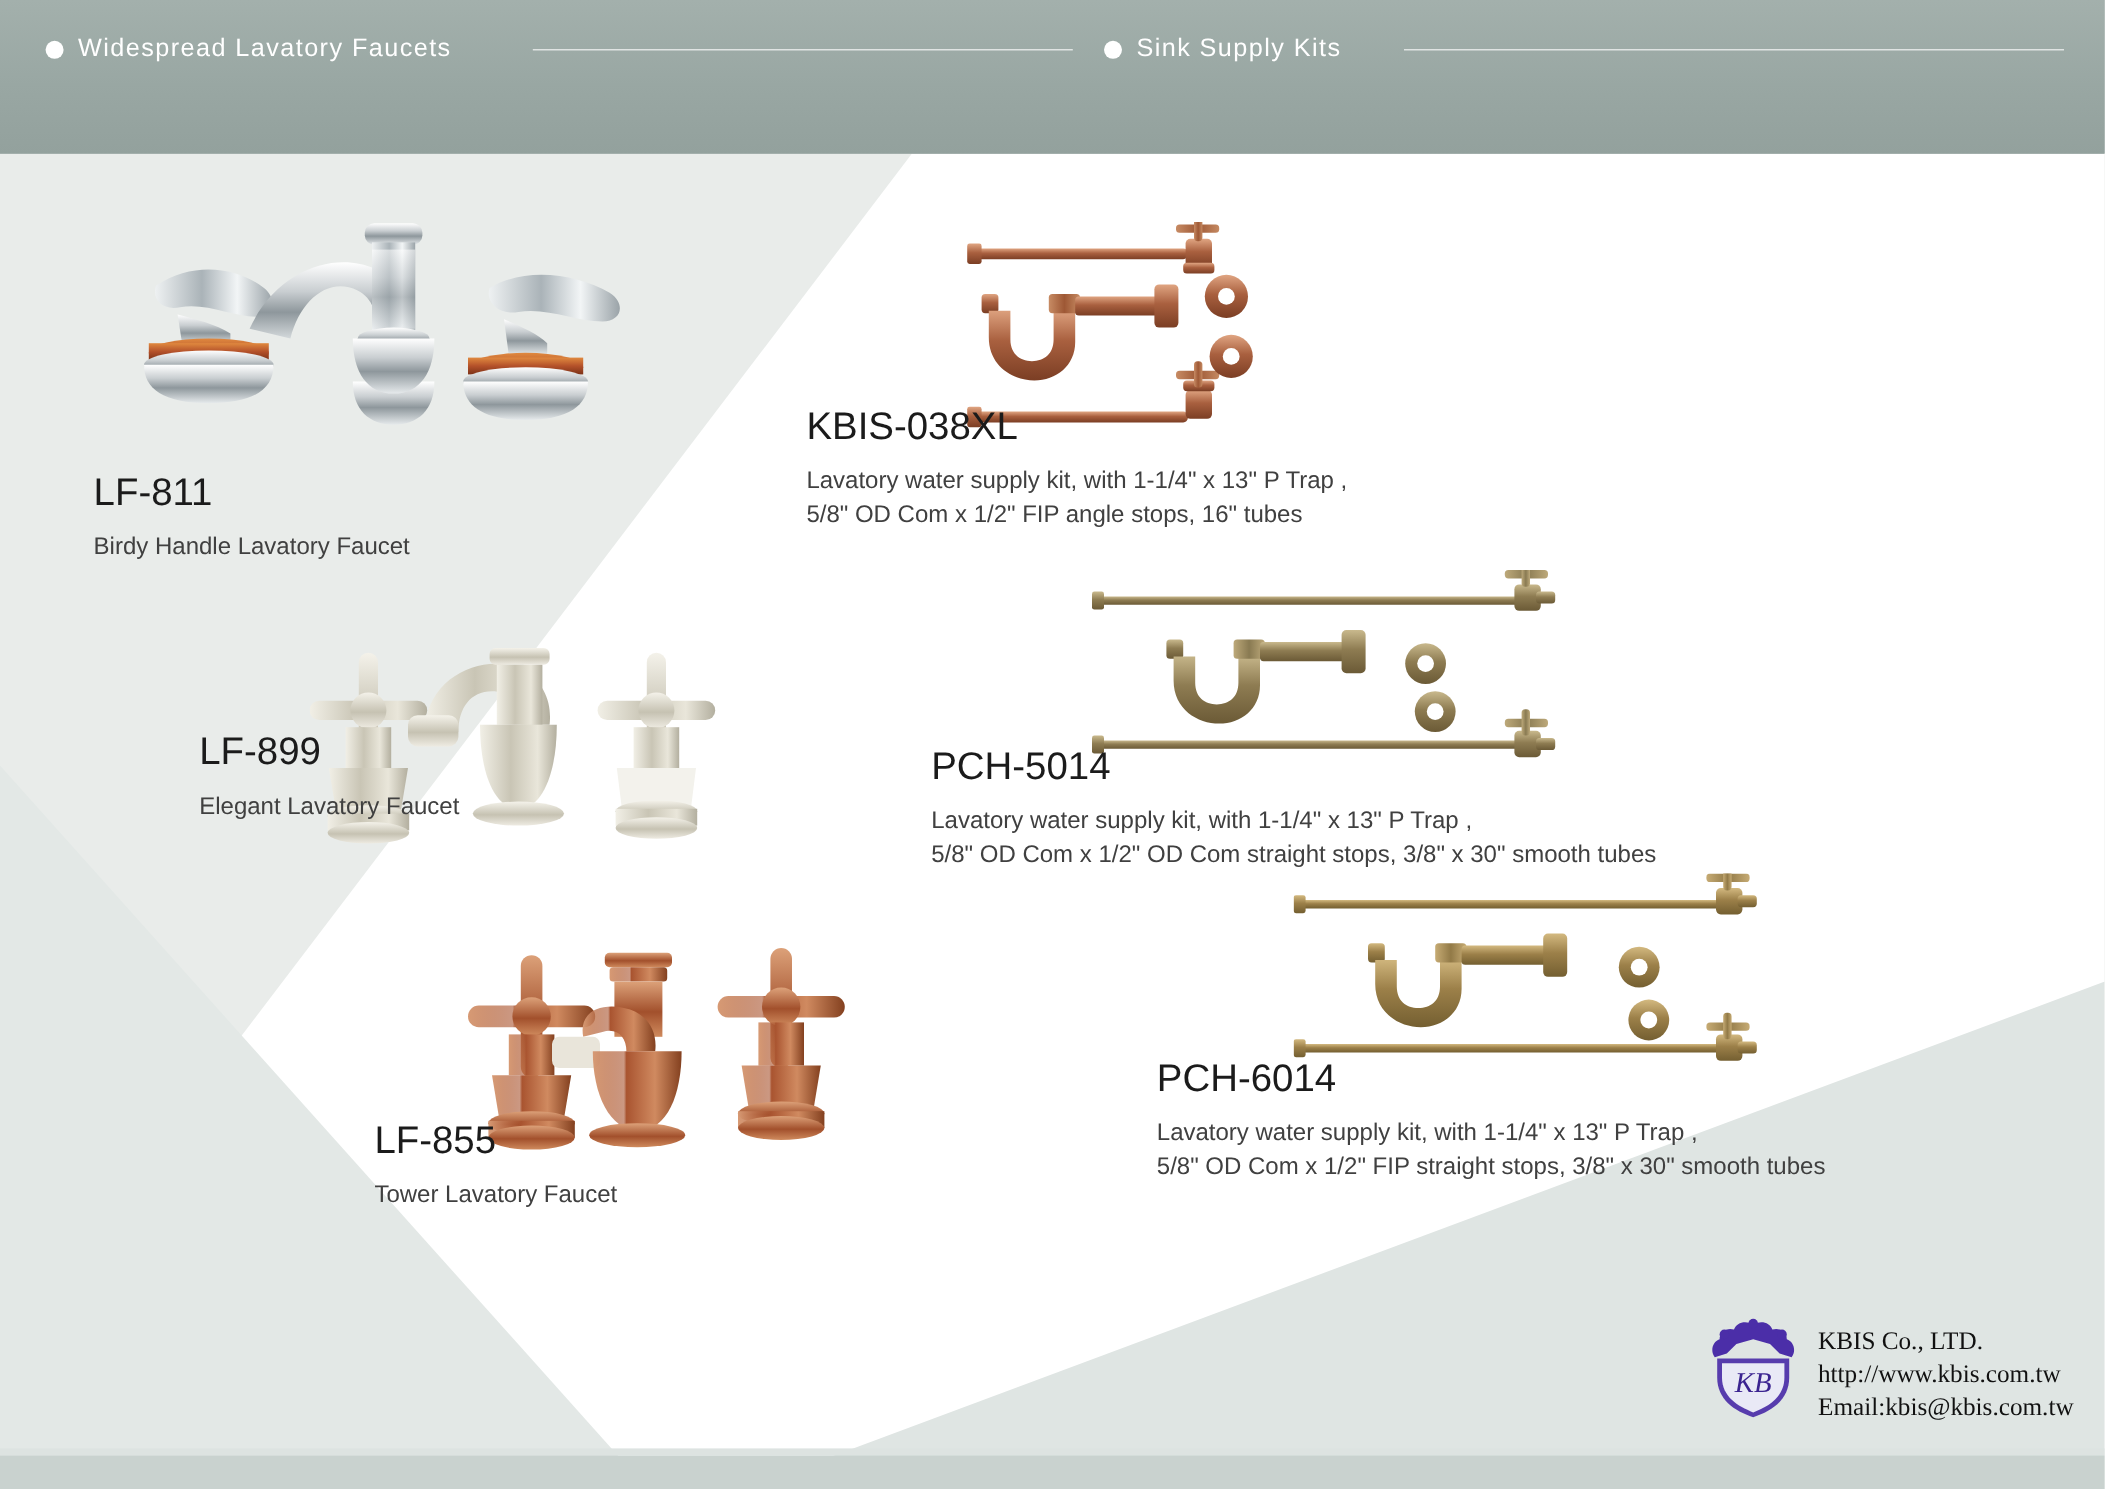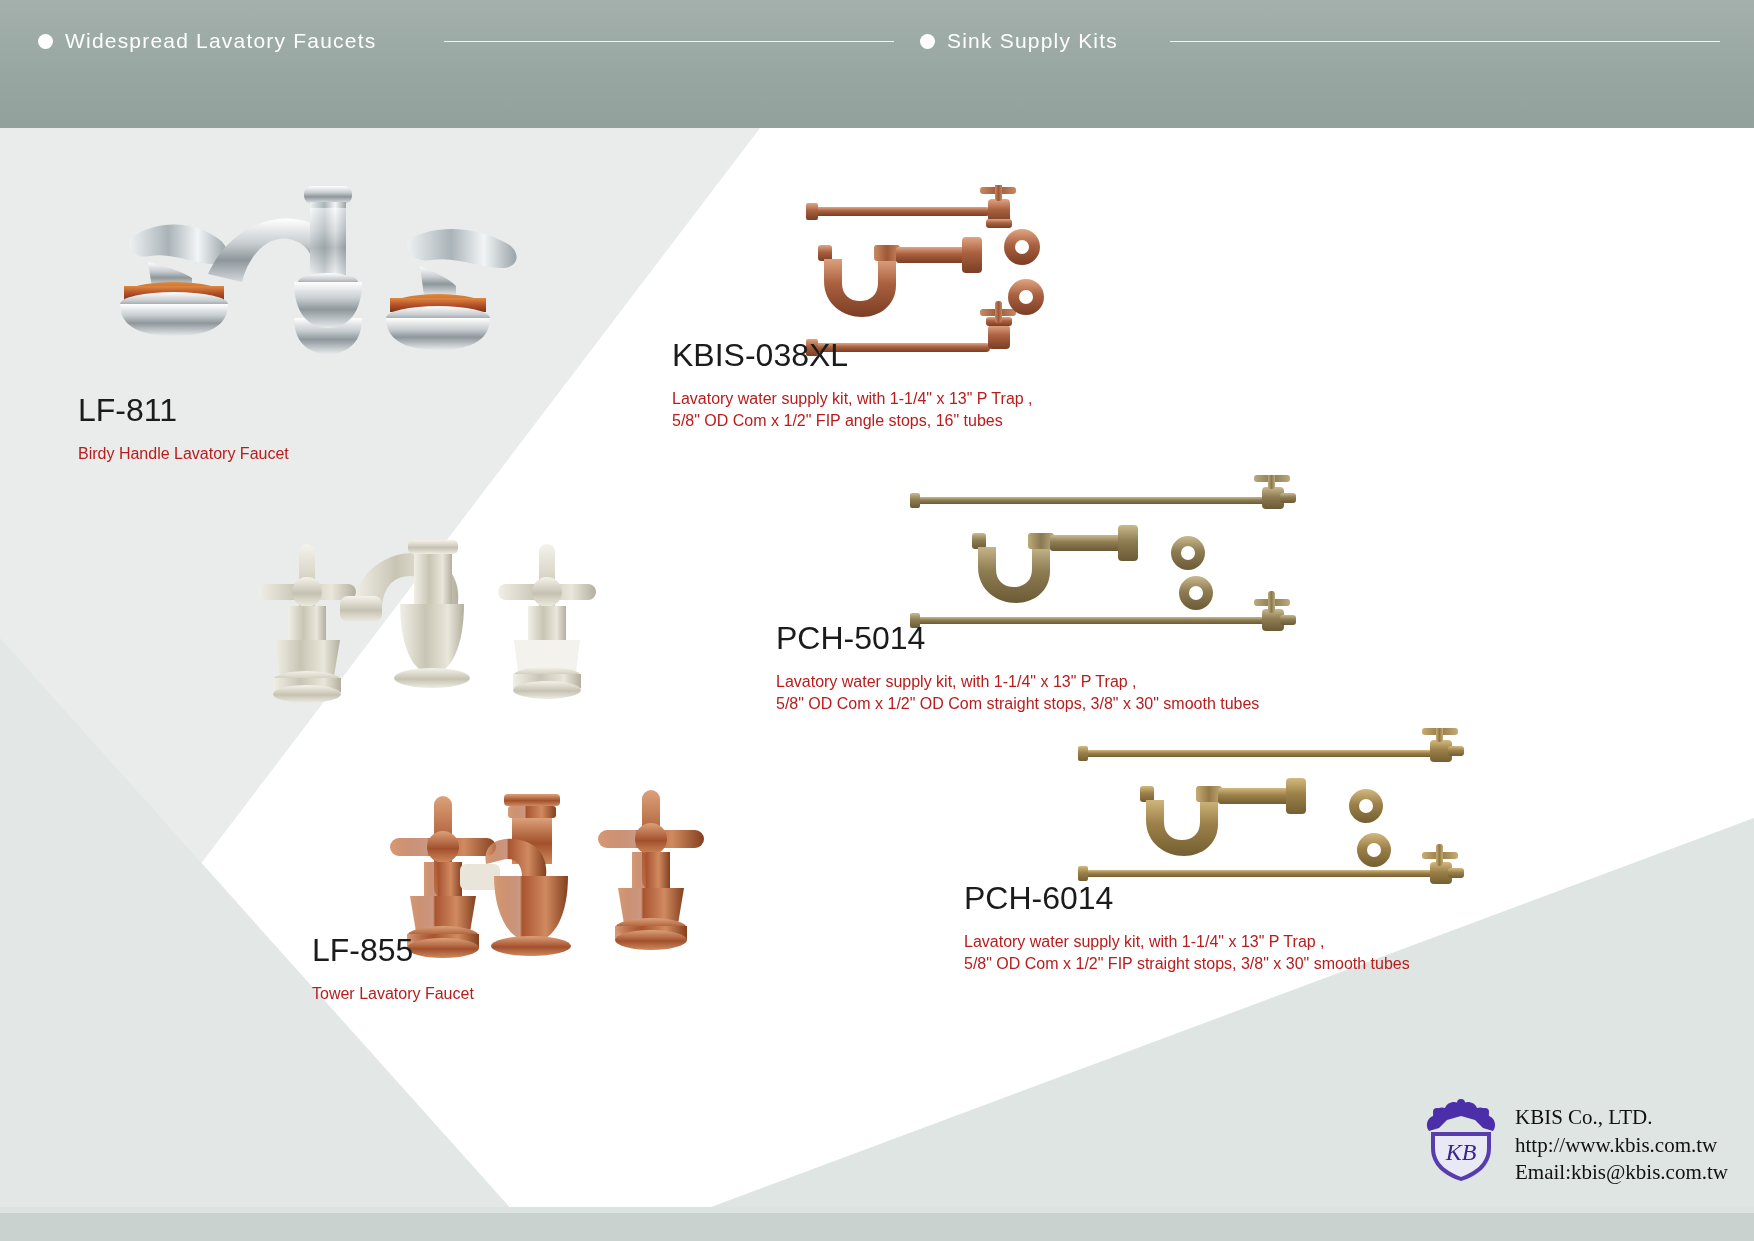--- a/index.html
+++ b/index.html
@@ -98,22 +98,22 @@
   .prod {
     position: absolute;
   }
   .prod .code {
     font-size: 32px;
     color: #1b1b1b;
     margin: 0 0 14px 0;
     white-space: nowrap;
   }
   .prod .desc {
-    font-size: 16px;
-    color: #b91c1c;
+    font-size: 20px;
+    color: #404040;
     line-height: 1.38;
     white-space: nowrap;
   }
 
   
   .art { position: absolute; }
   .art svg { display: block; }
 
   
   .logo-block {
@@ -252,20 +252,24 @@
       <rect x="281" y="4" width="16" height="96" rx="8" fill="url(#nickelV)"></rect>
       <circle cx="289" cy="52" r="15" fill="url(#nickelV)"></circle>
       <rect x="270" y="66" width="38" height="34" fill="url(#nickel)"></rect>
       <path d="M256 100 L322 100 L318 132 L260 132 Z" fill="#f3f2ec"></path>
       <ellipse cx="289" cy="136" rx="34" ry="9" fill="url(#nickelV)"></ellipse>
       <rect x="255" y="134" width="68" height="14" fill="url(#nickel)"></rect>
       <ellipse cx="289" cy="150" rx="34" ry="9" fill="url(#nickelV)"></ellipse>
     </svg>
   </div>
 
+  <div class="prod" style="left:166px; top:608px;">
+    <div class="code">LF-899</div>
+    <div class="desc">Elegant Lavatory Faucet</div>
+  </div>
 
   <div class="art" style="left:390px; top:790px;">
     <svg width="340" height="180" viewBox="0 0 340 180">
       <defs>
         <linearGradient id="copper" x1="0" y1="0" x2="1" y2="0">
           <stop offset="0%" stop-color="#d79a74"></stop>
           <stop offset="35%" stop-color="#a9543099"></stop>
           <stop offset="38%" stop-color="#a95430"></stop>
           <stop offset="70%" stop-color="#d08a60"></stop>
           <stop offset="100%" stop-color="#83401f"></stop>

